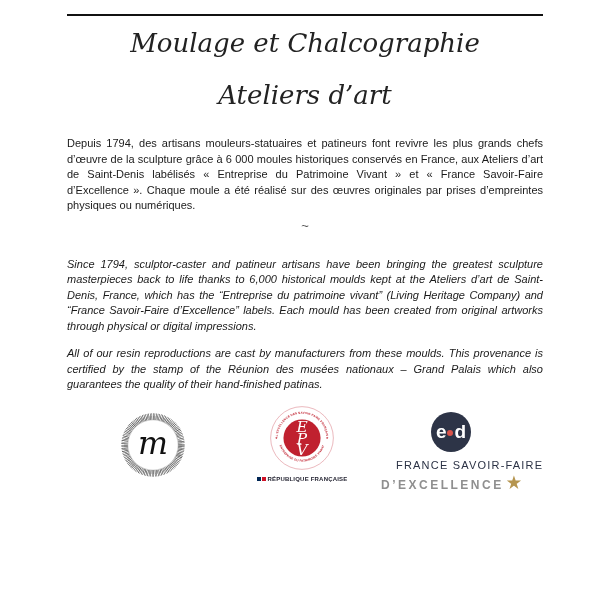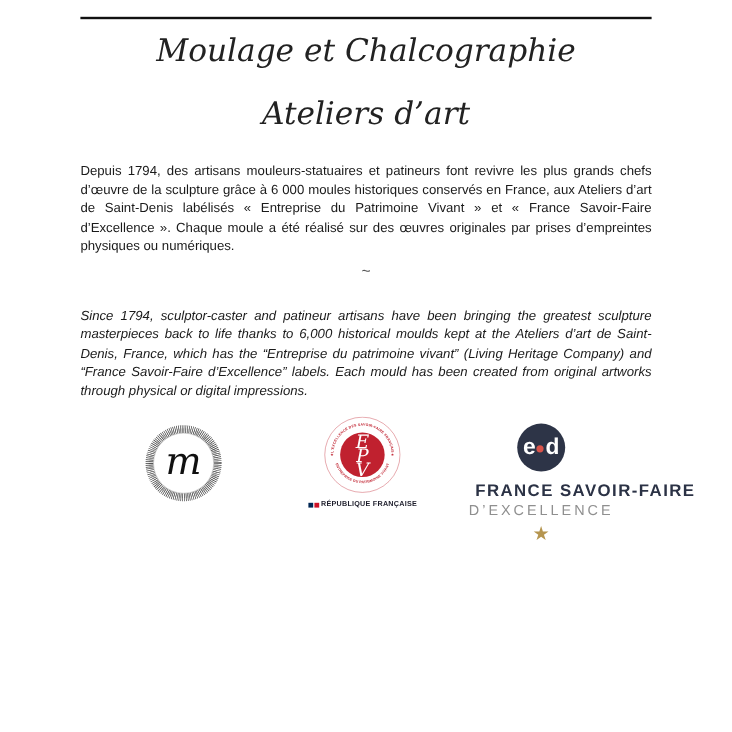--- a/index.html
+++ b/index.html
@@ -98,28 +98,28 @@
     font-weight: 700;
     font-size: 19px;
     letter-spacing: 0;
   }
   .ed-dot {
     display: inline-block; width: 6px; height: 6px; border-radius: 50%;
     background: #d9534a; margin: 2px 1px 0;
   }
   .fsfe-line1 {
     margin-top: 7px;
-    font-size: 14px; font-weight: 700; letter-spacing: 1.2px;
+    font-size: 11px; font-weight: 400; letter-spacing: 1.2px;
     color: #2b3245; white-space: nowrap;
   }
   .fsfe-line2 {
     margin-top: 2px;
-    font-size: 12px; font-weight: 400; letter-spacing: 2.5px;
+    font-size: 12px; font-weight: 700; letter-spacing: 2.5px;
     color: #8f8f8f; white-space: nowrap;
-    display: flex; align-items: center; justify-content: center; gap: 3px; flex-direction: column;
+    display: flex; align-items: flex-end; justify-content: center; gap: 3px;
   }
   .gold-star { color: #b5954f; font-size: 16px; letter-spacing: 0; }
 
   svg text { user-select: none; }
 </style>
 </head>
 <body>
 
 <div class="page">
 
@@ -127,20 +127,21 @@
   <hr class="divider">
 
   <h2 class="subtitle second">Moulage et Chalcographie</h2>
   <h2 class="subtitle first">Ateliers d’art</h2>
 
   <p class="body-text p-fr1">Depuis 1794, des artisans mouleurs-statuaires et patineurs font revivre les plus grands chefs d’œuvre de la sculpture grâce à 6 000 moules historiques conservés en France, aux Ateliers d’art de Saint-Denis labélisés « Entreprise du Patrimoine Vivant » et « France Savoir-Faire d’Excellence ». Chaque moule a été réalisé sur des œuvres originales par prises d’empreintes physiques ou numériques.</p>
 
   <div class="tilde">~</div>
 
   <p class="body-text p-en p-en1">Since 1794, sculptor-caster and patineur artisans have been bringing the greatest sculpture masterpieces back to life thanks to 6,000 historical moulds kept at the Ateliers d’art de Saint-Denis, France, which has the “Entreprise du patrimoine vivant” (Living Heritage Company) and “France Savoir-Faire d’Excellence” labels. Each mould has been created from original artworks through physical or digital impressions.</p>
+  <p class="body-text p-en p-en2">All of our resin reproductions are cast by manufacturers from these moulds. This provenance is certified by the stamp of the Réunion des musées nationaux – Grand Palais which also guarantees the quality of their hand-finished patinas.</p>
 
   <div class="logos">
 
     <div class="logo-abs rmn">
       <svg width="66" height="66" viewBox="0 0 100 100">
         <circle cx="50" cy="50" r="43" fill="none" stroke="#3a3a3a" stroke-width="10" stroke-dasharray="0.8 1.4"></circle>
         <circle cx="50" cy="50" r="41" fill="none" stroke="#2a2a2a" stroke-width="6" stroke-dasharray="0.5 2.1" transform="rotate(8 50 50)" opacity="0.65"></circle>
         <circle cx="50" cy="50" r="38" fill="#ffffff" stroke="#9a9a9a" stroke-width="0.6"></circle>
         <text x="50" y="64" text-anchor="middle" font-family="DejaVu Serif, serif" font-style="italic" font-size="48" fill="#101010">m</text>
       </svg>

